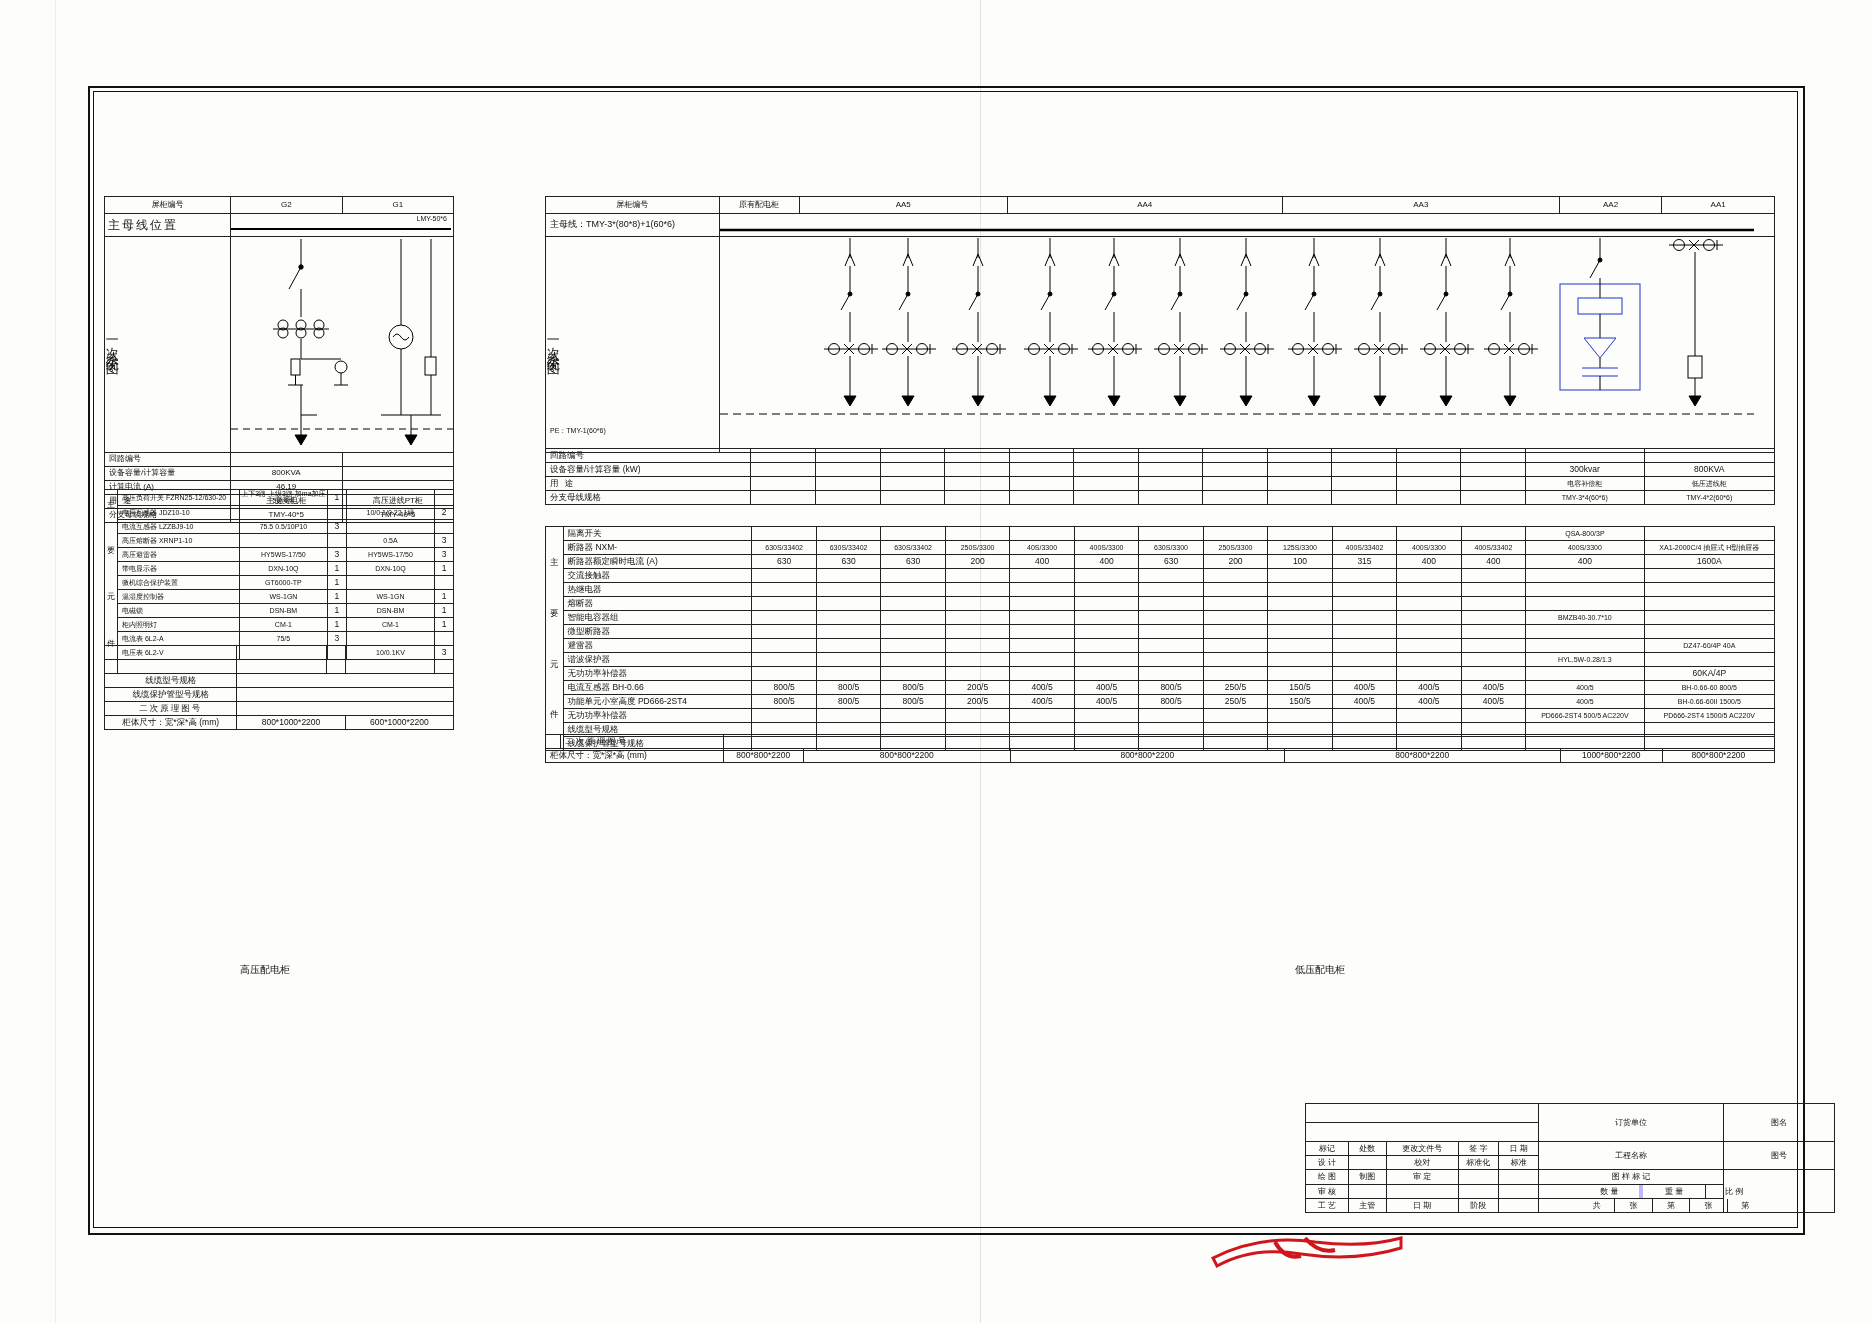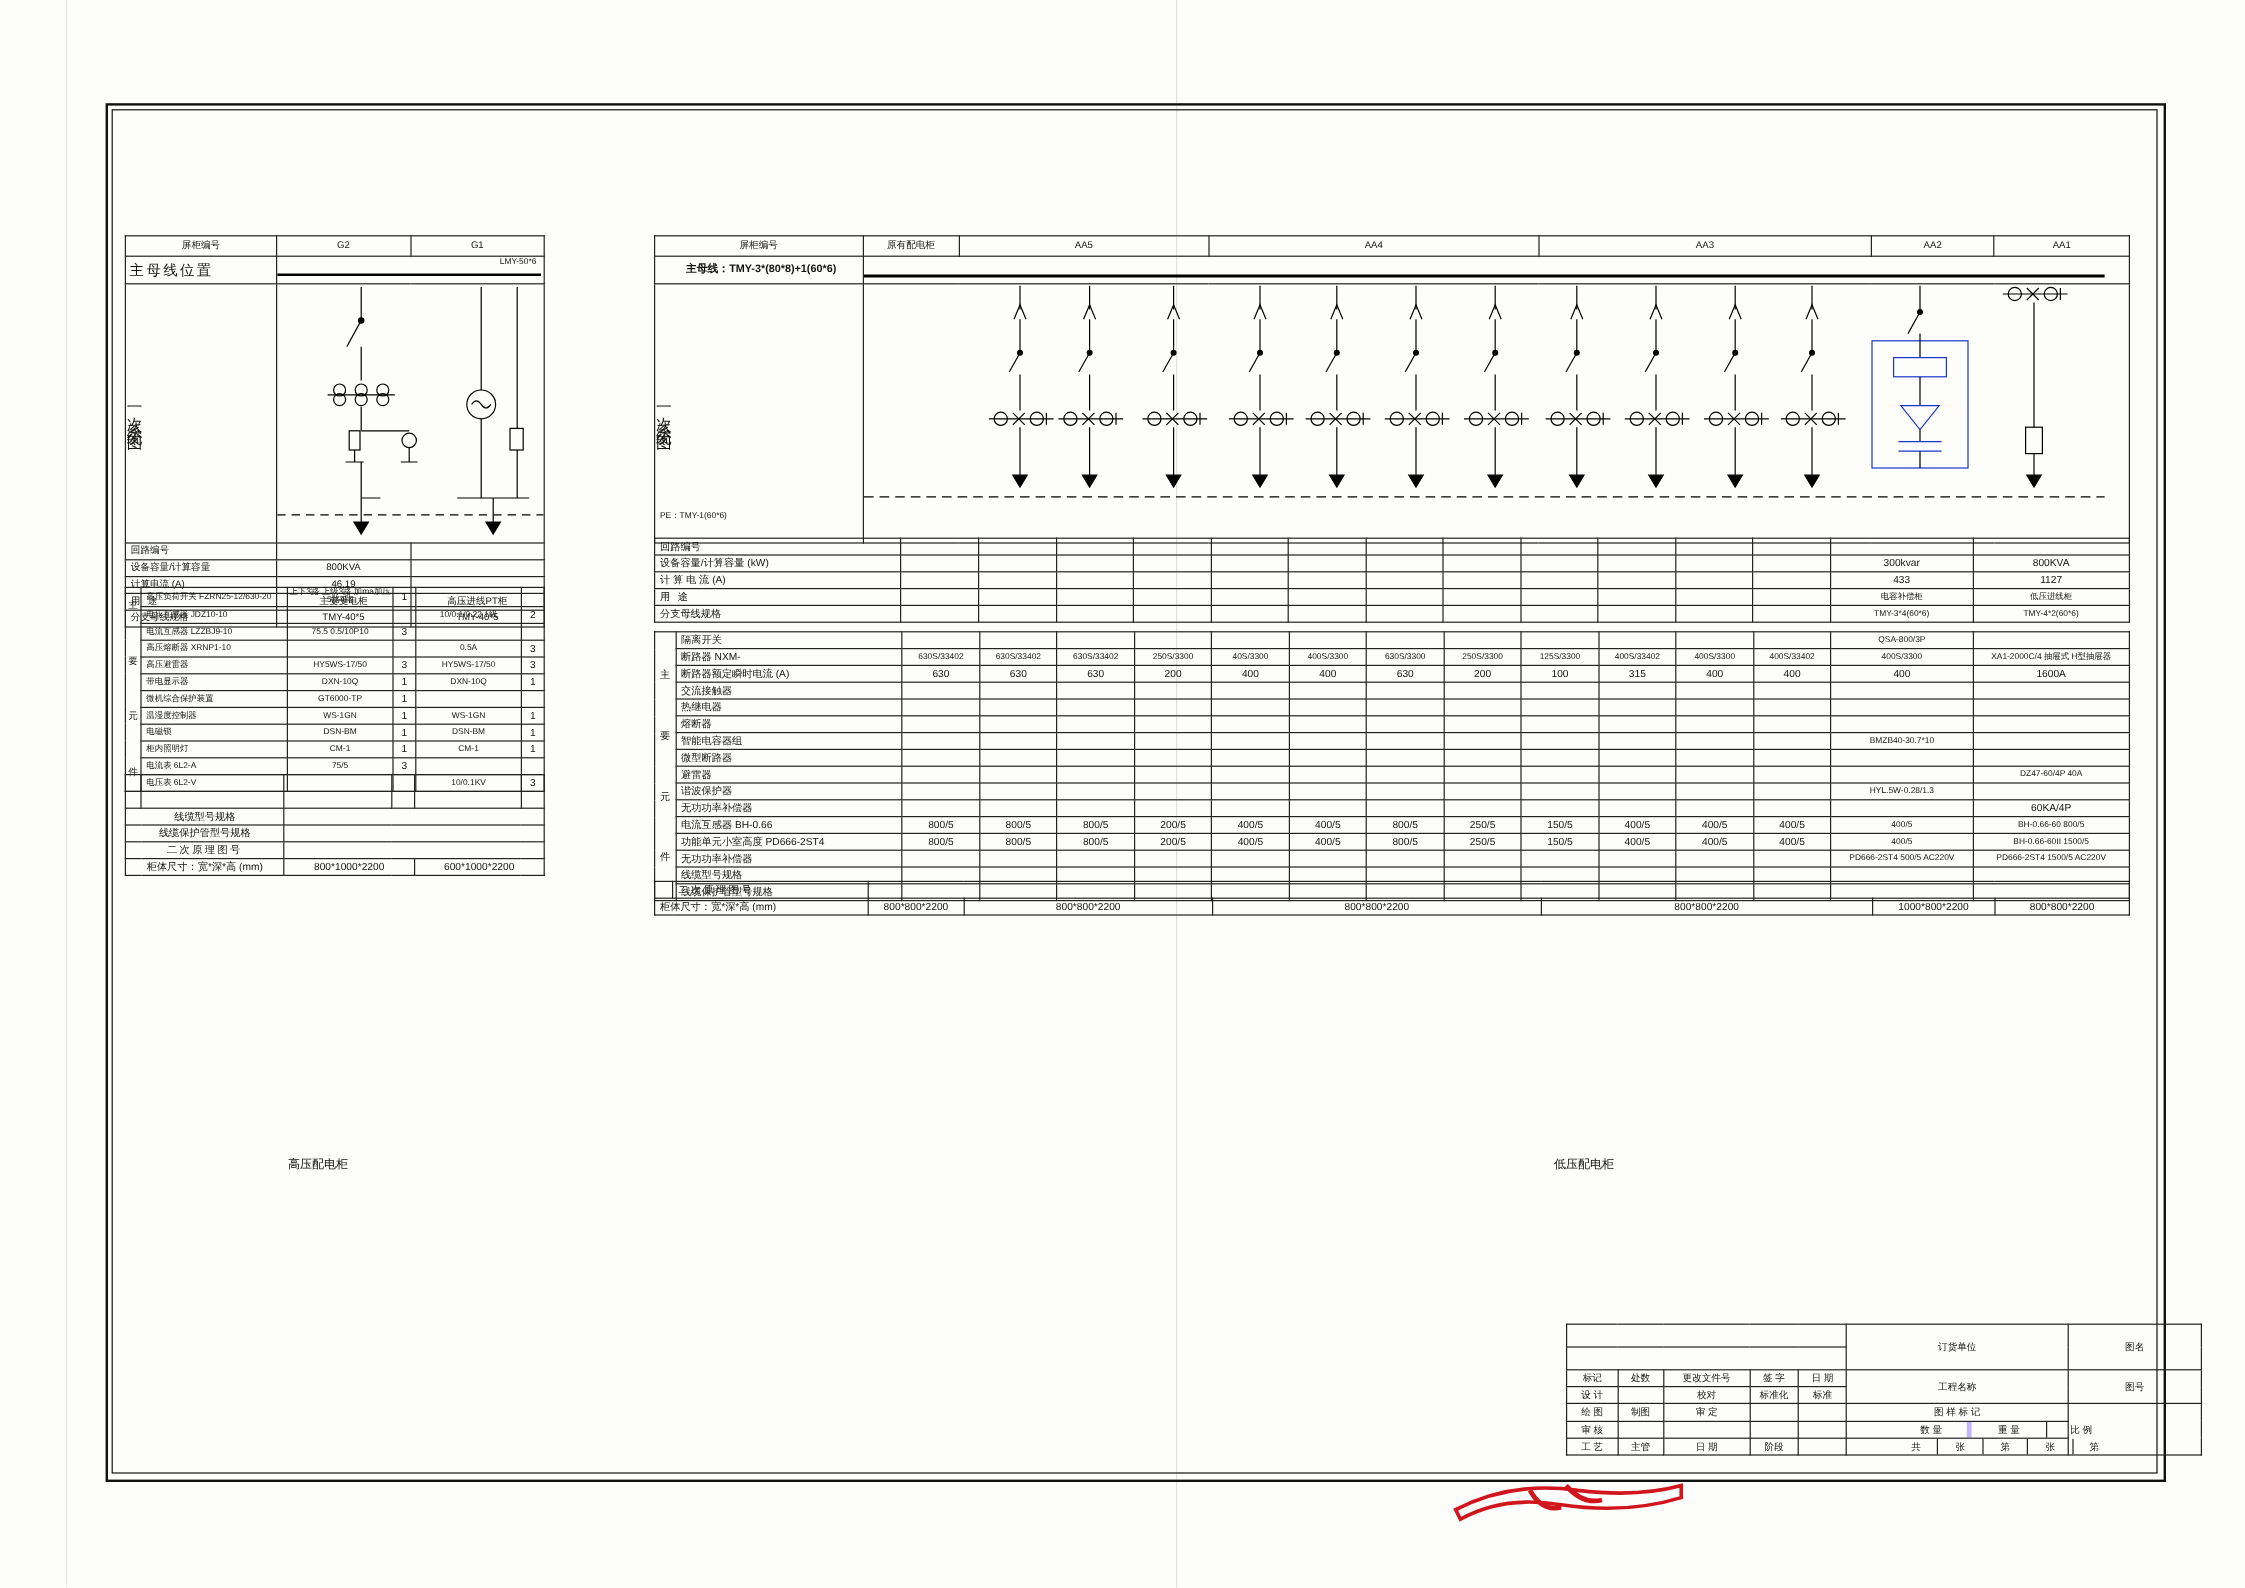--- a/index.html
+++ b/index.html
@@ -28,21 +28,21 @@
   .titleblock table{width:100%;height:100%;margin-left:40px;}
   .titleblock td{font-size:8px;}
   .stamp{position:absolute;left:1205px;top:1228px;width:210px;height:48px;}
   
   .margin-notes{position:absolute;left:18px;top:990px;width:70px;font-size:8px;}
   .margin-notes table{width:100%;}
   .margin-notes td{height:26px;font-size:8px;}
   .fold1{position:absolute;left:980px;top:0;width:1px;height:1323px;background:#dfe4de;}
   .fold2{position:absolute;left:55px;top:0;width:1px;height:1323px;background:#eceee9;}
   .rot{writing-mode:vertical-rl;text-orientation:upright;letter-spacing:5px;font-size:13px;}
-  .busnote{font-size:8px;text-align:center;padding-left:4px;font-weight:bold;}
+  .busnote{font-size:8px;text-align:left;padding-left:4px;}
 </style>
 </head>
 <body>
 
 <div class="sheet">
 
   <div class="fold2"></div>
   <div class="fold1"></div>
 
   <div class="border-outer"></div>
@@ -575,37 +575,20 @@
           <td></td>
           <td></td>
           <td></td>
           <td></td>
           <td></td>
           <td></td>
       <td>300kvar</td>
       <td>800KVA</td>
     </tr>
     <tr>
-      <td class="cellname">计 算 电 流 (A)</td>
-      <td></td>
-          <td></td>
-          <td></td>
-          <td></td>
-          <td></td>
-          <td></td>
-          <td></td>
-          <td></td>
-          <td></td>
-          <td></td>
-          <td></td>
-          <td></td>
-          <td>433</td>
-          <td>1127</td>
-    </tr>
-    <tr>
       <td class="cellname" style="letter-spacing:2px">用 途</td>
       <td></td>
           <td></td>
           <td></td>
           <td></td>
           <td></td>
           <td></td>
           <td></td>
           <td></td>
           <td></td>

